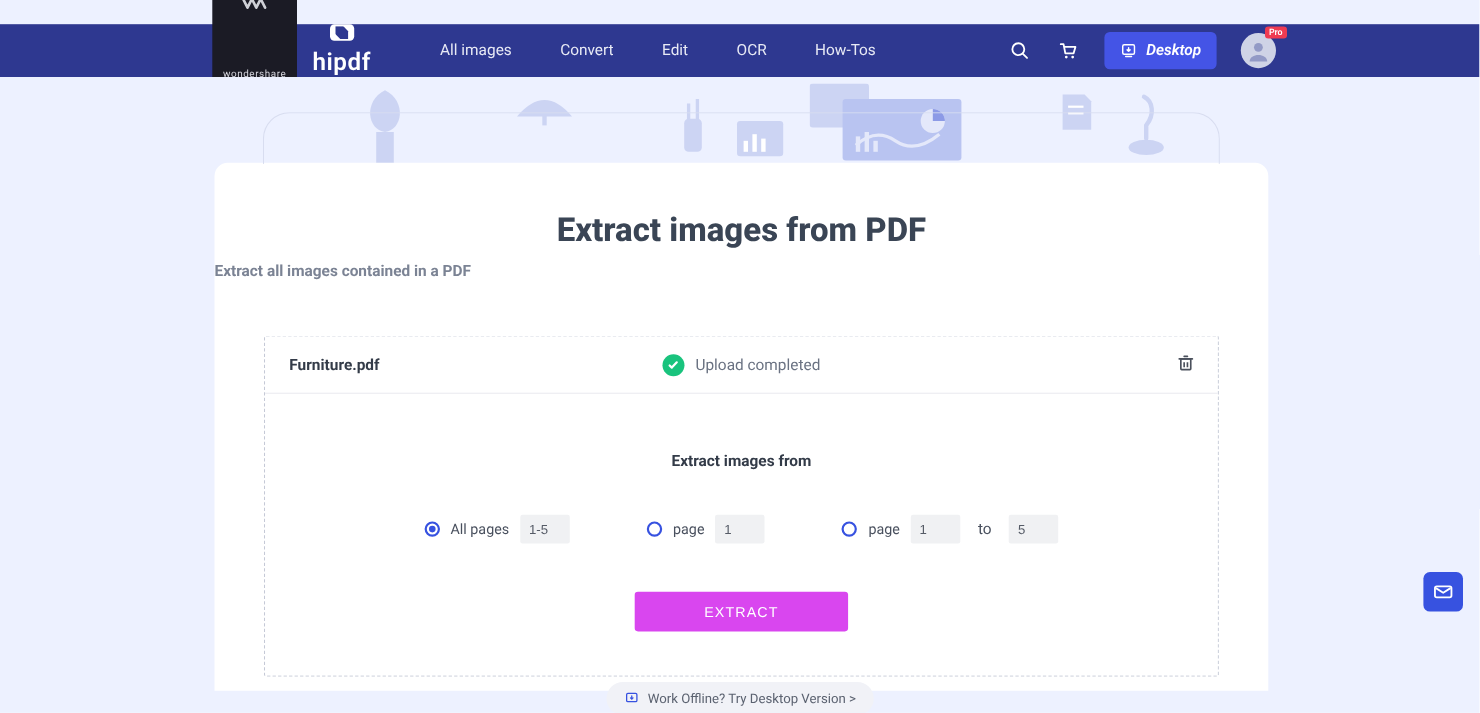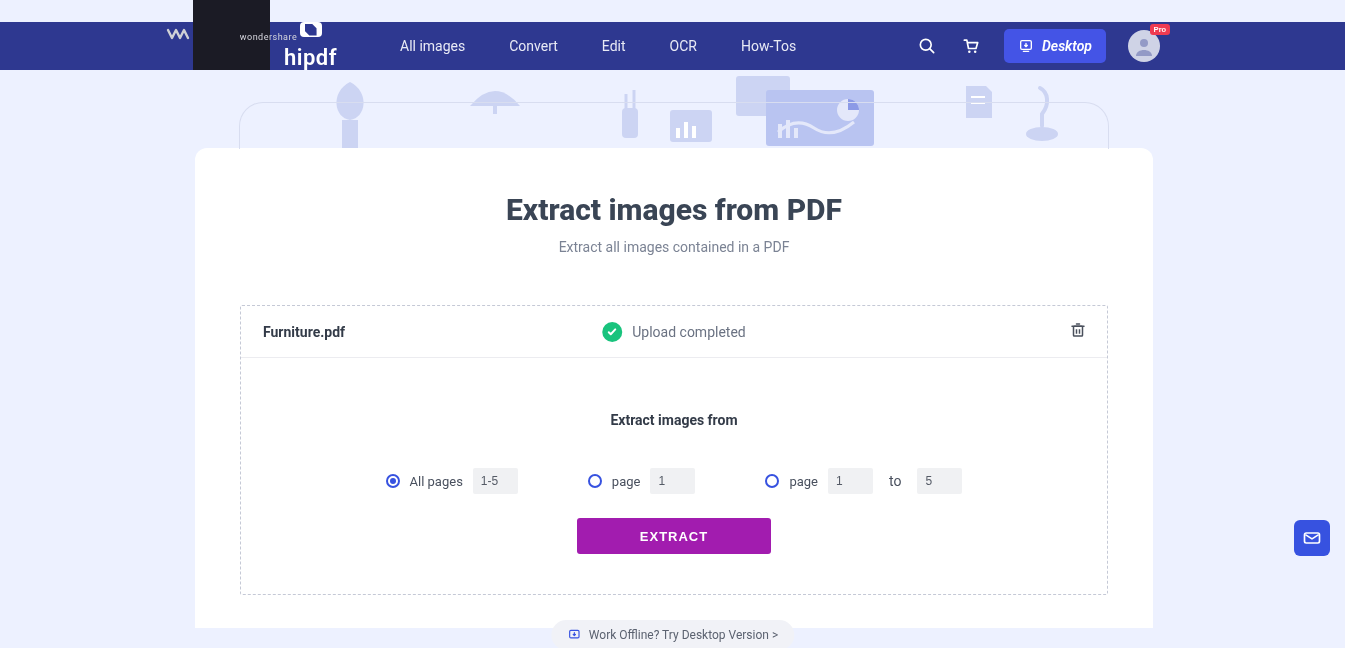--- a/index.html
+++ b/index.html
@@ -22,21 +22,21 @@
   left:0; right:0; top:22px; height:48px;
   background: #2e3890;
   display: flex;
   align-items: center;
   color: #fff;
 }
 .ws-block {
   position: absolute;
   left:193px; top:0; width:77px; height:70px;
   background:#1b1b25;
-  display:flex; flex-direction:row; align-items:center; justify-content:center;
+  display:flex; flex-direction:column; align-items:center; justify-content:center;
   z-index:5;
   gap:48px;
 }
 .ws-block .wsicon svg { display:block; }
 .ws-block .wstext { color:#d6d6de; font-size:9px; margin-top:4px; letter-spacing:.5px; }
 .brand {
   position:absolute; left:284px; top:0; height:48px; display:flex; align-items:center; gap:8px;flex-direction:column;
 }
 .brand-logo {
   width:22px; height:22px; background:#fff; border-radius:4px;
@@ -64,21 +64,21 @@
 
 .card {
   position:absolute; left:195px; top:148px; width:958px; height:480px;
   background:#fff; border-radius:12px 12px 0 0;
 }
 .card::before{
   content:""; position:absolute; top:-46px; left:44px; right:44px; height:46px;
   border:1px solid #d8ddf0; border-bottom:none; border-radius:24px 24px 0 0;
 }
 .page-title { text-align:center; color:#3a4555; font-size:30px; font-weight:800; margin-top:44px; }
-.page-sub { text-align:center; color:#7b8394; font-size:14px; margin-top:12px; }
+.page-sub { color:#7b8394; font-size:14px; margin-top:12px;font-weight:bold; }
 .panel {
   margin:50px 45px 0; border:1px dashed #c5c9d6; border-radius:2px; padding-bottom:40px;
 }
 .filebar {
   display:flex; align-items:center; height:52px; padding:0 22px; border-bottom:1px solid #ececf0; position:relative;
 }
 .filename { font-size:14px; font-weight:700; color:#333b48; flex:0 0 320px; }
 .status { display:flex; align-items:center; gap:10px; position:absolute; left:50%; transform:translateX(-50%);}
 .check { width:20px; height:20px; border-radius:50%; background:#19c37d; display:flex; align-items:center; justify-content:center; color:#fff; }
 .status-text { color:#6a7282; font-size:14px; }
@@ -87,22 +87,22 @@
 .options { display:flex; justify-content:center; gap:70px; margin-top:40px; align-items:center; }
 .opt { display:flex; align-items:center; gap:10px; font-size:13px; color:#49505e; }
 .radio {
   appearance:none; width:14px; height:14px; border:2px solid #3752e0; border-radius:50%;
   display:inline-block; position:relative; cursor:pointer; background:#fff;
 }
 .radio:checked::after{ content:""; position:absolute; inset:2px; background:#3752e0; border-radius:50%; }
 .numbox { width:45px; height:26px; border:none; background:#f0f1f3; border-radius:2px; text-align:left; padding:0 8px; font-size:12px; color:#555b66; }
 .rangebox .to { margin:0 6px; font-size:14px; color:#49505e;}
 .extract-btn {
-  display:block; margin:24px auto 0; width:194px; height:36px; background:#a21caf; color:#fff;
-  border:none; border-radius:3px; font-weight:700; letter-spacing:1px; font-size:13px; cursor:pointer;
+  display:block; margin:44px auto 0; width:194px; height:36px; background:#d946ef; color:#fff;
+  border:none; border-radius:3px; font-weight:400; letter-spacing:1px; font-size:13px; cursor:pointer;
 }
 .offline-pill {
   position:absolute; left:50%; transform:translateX(-50%); top:620px;
   background:#f1f2f7; border-radius:18px; height:30px; padding:0 16px;
   display:flex; align-items:center; gap:8px; color:#5b6270; font-size:12px; cursor:pointer;
 }
 .mail-fab {
   position:absolute; right:15px; top:520px; width:36px; height:36px; border-radius:6px;
   background:#3752e0; color:#fff; display:flex; align-items:center; justify-content:center; cursor:pointer;
 }

